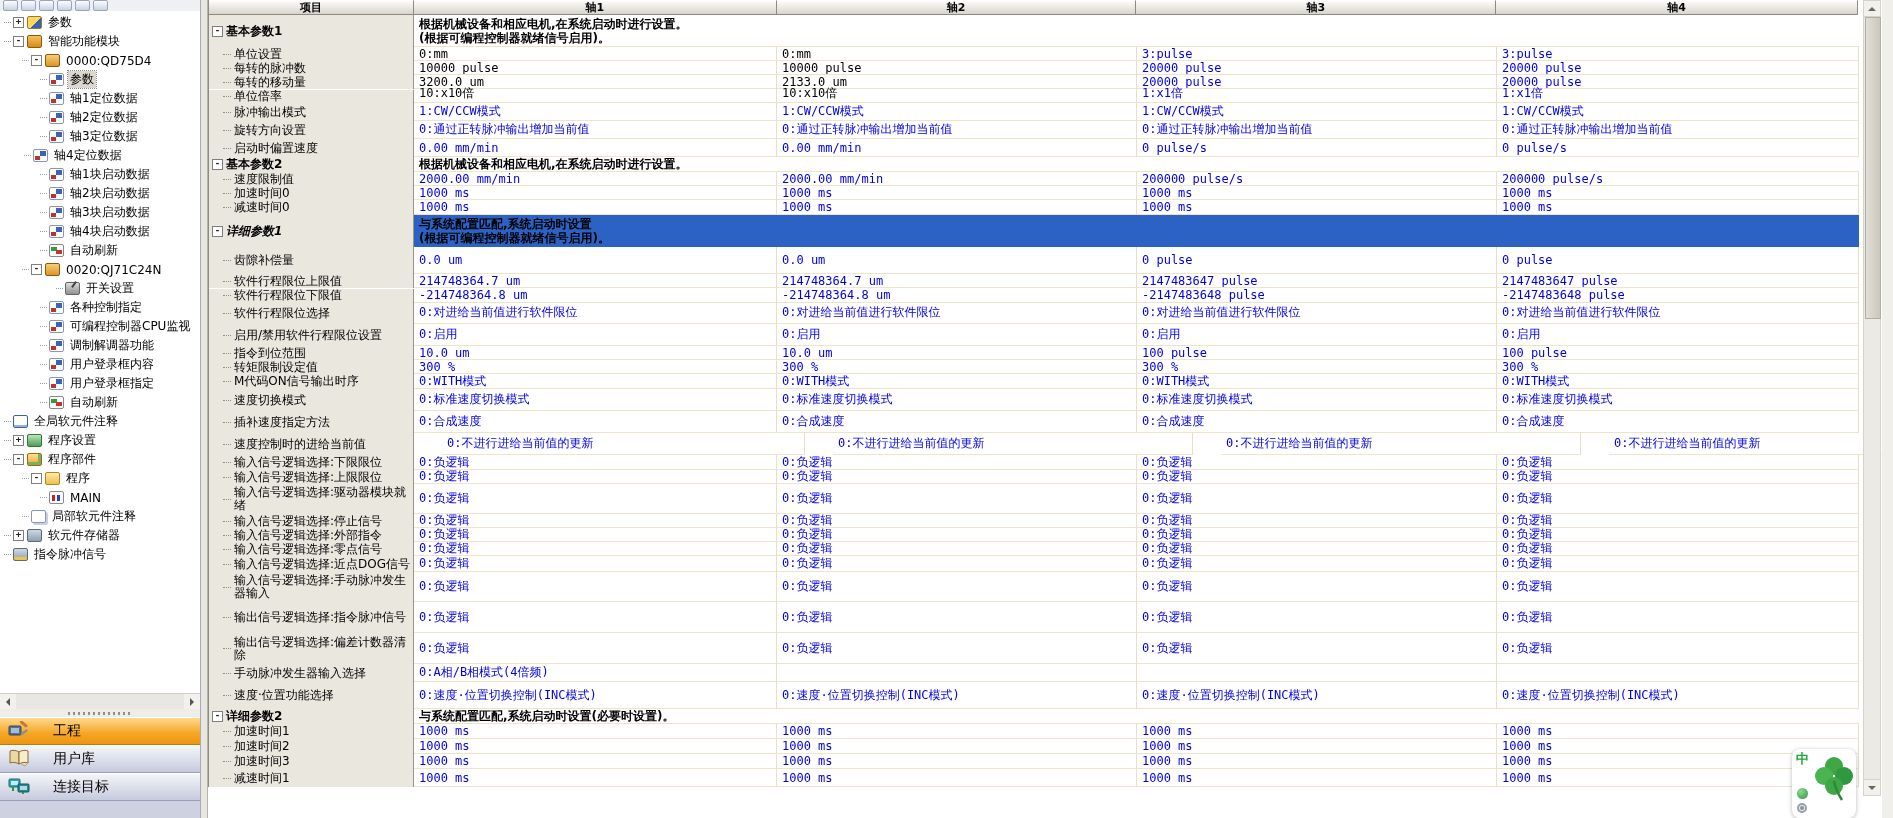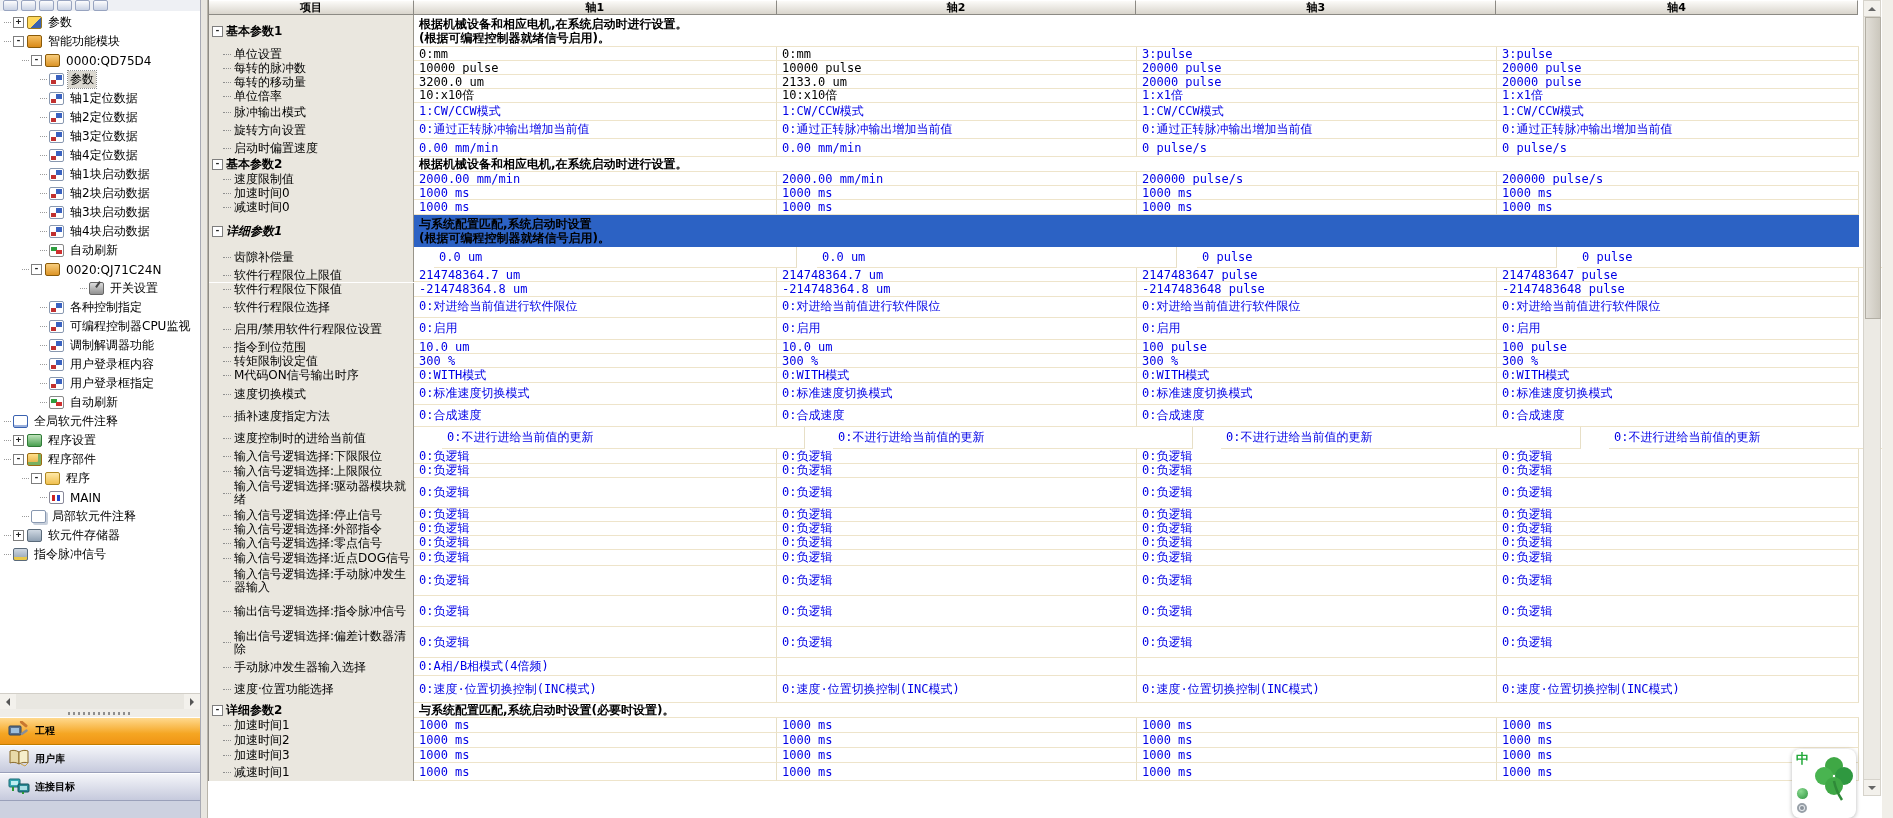--- a/index.html
+++ b/index.html
@@ -43,21 +43,21 @@
 
   #tree-hscroll{position:absolute;top:693px;left:0;width:200px;height:16px;background:#efede8;border-top:1px solid #d2cfc8;display:flex;align-items:stretch}
   .scroll-btn{width:16px;display:flex;align-items:center;justify-content:center;background:#f3f1ec}
   .tri-l{width:0;height:0;border:4px solid transparent;border-right-color:#555;border-left:none}
   .tri-r{width:0;height:0;border:4px solid transparent;border-left-color:#555;border-right:none}
   .scroll-track{flex:1;background:#e9e7e1}
   #grip{position:absolute;top:709px;left:0;width:200px;height:8px;background:#efede8;display:flex;align-items:center;justify-content:center}
   #grip .dots{width:64px;height:3px;background:repeating-linear-gradient(90deg,#8f8f8f 0 2px,transparent 2px 5px)}
   #side-buttons{position:absolute;top:717px;left:0;width:200px}
   .side-btn{height:28px;border-top:1px solid #fff;border-bottom:1px solid #9aa0ba;background:linear-gradient(#f4f5f9,#c6cadd);
-            display:flex;align-items:center;gap:5px;padding-left:8px;font-size:10px;font-weight:700;box-sizing:border-box}
+            display:flex;align-items:center;gap:23px;padding-left:8px;font-size:14px;font-weight:400;box-sizing:border-box}
   .side-btn.active{background:linear-gradient(#ffd98e,#f5a623 60%,#ef9414);border-bottom:1px solid #c07c00}
   #side-fill{position:absolute;top:801px;left:0;width:200px;height:17px;background:#cdd1e0}
 
   #splitter{position:absolute;left:201px;top:0;width:6px;height:818px;background:#e8e6e0;border-right:1px solid #b8b4aa}
 
   
   #main{position:absolute;left:208px;top:0;width:1685px;height:818px;background:#fff}
   #grid{position:absolute;left:0;top:0;width:1650px;border-left:1px solid #8c8a84;box-sizing:border-box}
   #grid-header{display:flex;height:15px}
   .hcell{box-sizing:border-box;border-right:1px solid #8c8a84;border-bottom:1px solid #8c8a84;border-top:1px solid #fff;
@@ -139,21 +139,21 @@
       <div class="trow" style="padding-left: 40px;">
         <div class="stub"></div>
         <div class="ic ic-data"></div>
         <span class="tlabel">轴2定位数据</span>
       </div>
       <div class="trow" style="padding-left: 40px;">
         <div class="stub"></div>
         <div class="ic ic-data"></div>
         <span class="tlabel">轴3定位数据</span>
       </div>
-      <div class="trow" style="padding-left: 40px; text-align: center;">
+      <div class="trow" style="padding-left: 24px; text-align: center;">
         <div class="stub"></div>
         <div class="ic ic-data"></div>
         <span class="tlabel">轴4定位数据</span>
       </div>
       <div class="trow" style="padding-left: 40px;">
         <div class="stub"></div>
         <div class="ic ic-data"></div>
         <span class="tlabel">轴1块启动数据</span>
       </div>
       <div class="trow" style="padding-left: 40px;">
@@ -175,21 +175,21 @@
         <div class="stub"></div>
         <div class="ic ic-refresh"></div>
         <span class="tlabel">自动刷新</span>
       </div>
       <div class="trow" style="padding-left: 22px;">
         <div class="stub"></div>
         <div class="ebox">-</div>
         <div class="ic ic-mod"></div>
         <span class="tlabel">0020:QJ71C24N</span>
       </div>
-      <div class="trow" style="padding-left: 56px; margin-left: 24px;">
+      <div class="trow" style="padding-left: 56px;">
         <div class="stub"></div>
         <div class="ic ic-switch"></div>
         <span class="tlabel">开关设置</span>
       </div>
       <div class="trow" style="padding-left: 40px;">
         <div class="stub"></div>
         <div class="ic ic-data"></div>
         <span class="tlabel">各种控制指定</span>
       </div>
       <div class="trow" style="padding-left: 40px;">
@@ -383,21 +383,21 @@
           <div class="vcell" style="width: 360px; flex: 0 0 360px;">
             <span class="vk">2133.0 um</span>
           </div>
           <div class="vcell" style="width: 360px; flex: 0 0 360px;">
             <span class="vb">20000 pulse</span>
           </div>
           <div class="vcell" style="width: 362px; flex: 0 0 362px;">
             <span class="vb">20000 pulse</span>
           </div>
         </div>
-        <div class="grow" style="height: 14px;">
+        <div class="grow" style="height: 14px; align-items: flex-end;">
           <div class="icell">
             <div class="istub"></div>
             <span class="ilabel">单位倍率</span>
           </div>
           <div class="vcell" style="width: 363px; flex: 0 0 363px;">
             <span class="vk">10:x10倍</span>
           </div>
           <div class="vcell" style="width: 360px; flex: 0 0 360px;">
             <span class="vk">10:x10倍</span>
           </div>
@@ -524,21 +524,21 @@
           </div>
         </div>
         <div class="grow" style="height: 32px;">
           <div class="icell">
             <div class="ebox">-</div>
             <span class="glabel it">详细参数1</span>
           </div>
           <div class="dcell sel">与系统配置匹配,系统启动时设置
 (根据可编程控制器就绪信号启用)。</div>
         </div>
-        <div class="grow" style="height: 21px; gap: 20px;">
+        <div class="grow" style="height: 27px;">
           <div class="icell">
             <div class="istub"></div>
             <span class="ilabel">齿隙补偿量</span>
           </div>
           <div class="vcell" style="width: 363px; flex: 0 0 363px;">
             <span class="vb">0.0 um</span>
           </div>
           <div class="vcell" style="width: 360px; flex: 0 0 360px;">
             <span class="vb">0.0 um</span>
           </div>

